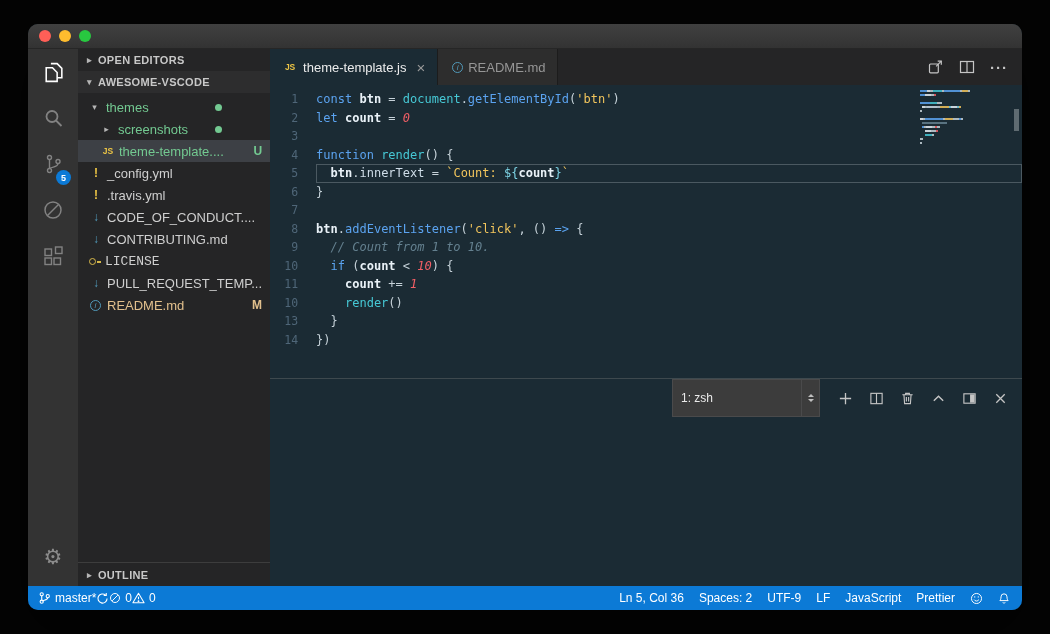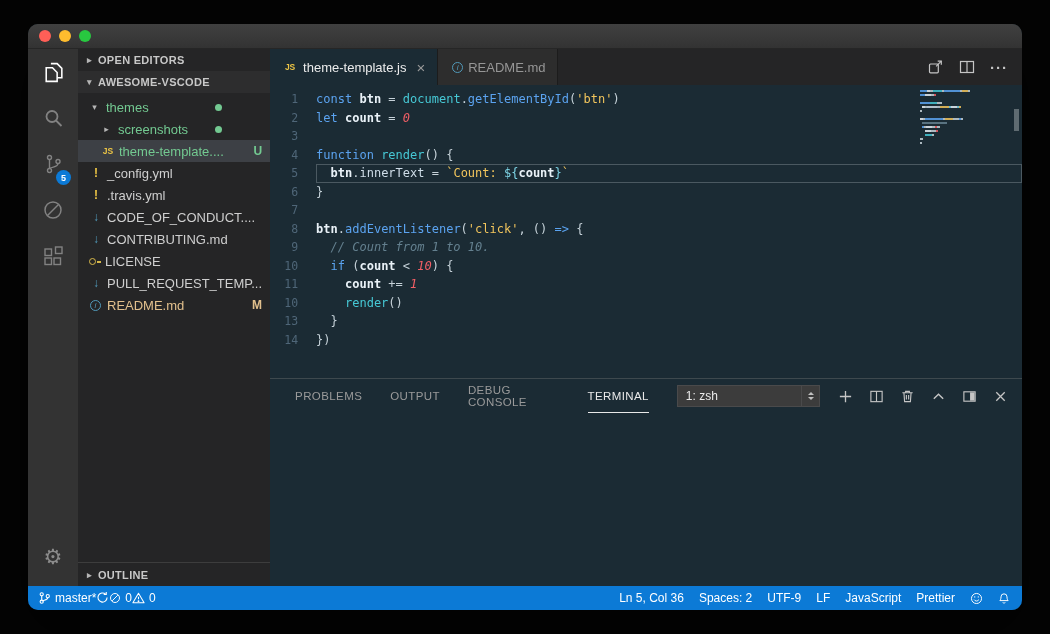--- a/index.html
+++ b/index.html
@@ -73,35 +73,35 @@
   .tk-c{color:var(--syn-c);font-style:italic} .tk-p{color:var(--syn-p)} .tk-o{color:var(--syn-o)} .tk-i{color:var(--syn-i)}
   .minimap{position:absolute;top:5px;right:14px;width:88px;opacity:.85}
   .mm-line{display:flex;height:3px;margin-bottom:1px}
   .mm-seg{height:2px}
   .scroll-handle{position:absolute;right:3px;top:24px;width:5px;height:22px;background:rgba(255,255,255,.3)}
   
   .panel{flex:0 0 208px;border-top:1px solid rgba(128,128,128,.35);display:flex;flex-direction:column;min-height:0}
   .panel-header{flex:0 0 34px;display:flex;align-items:center;padding:0 14px 0 25px}
   .ptab{height:100%;display:inline-flex;align-items:center;margin-right:28px;font-size:11.5px;letter-spacing:.4px;color:#9a9a9a;cursor:pointer;border-bottom:1px solid transparent}
   .ptab.active{color:#e9e9e9;border-bottom-color:#e9e9e9}
-  .terminal-select{margin-left:auto;width:148px;height:22px;background:#3c3c3c;border:1px solid #4a4a4b;color:#eaeaea;font-size:12px;display:flex;align-items:center;padding-left:8px;cursor:pointer}
+  .terminal-select{margin-left:auto;width:148px;height:38px;background:#3c3c3c;border:1px solid #4a4a4b;color:#eaeaea;font-size:12px;display:flex;align-items:center;padding-left:8px;cursor:pointer}
   .sel-caret{margin-left:auto;width:18px;height:100%;display:flex;flex-direction:column;align-items:center;justify-content:center;gap:2px;border-left:1px solid #4a4a4b}
   .sel-caret::before{content:"";border:3px solid transparent;border-bottom-color:#c0c0c0}
   .sel-caret::after{content:"";border:3px solid transparent;border-top-color:#c0c0c0}
   .panel-actions{display:flex;align-items:center;gap:16px;margin-left:18px;color:#c5c5c5}
   .pa{cursor:pointer;display:flex;align-items:center}
   .terminal{flex:1;padding:13px 0 0 42px;font-family:"DejaVu Sans Mono","Liberation Mono",monospace;font-size:12.5px}
   .prompt span{font-weight:bold}
   .p-arrow{color:var(--t-arrow);margin-right:10px}
   .p-cwd{color:var(--t-cwd);margin-right:7px}
   .p-git{color:var(--t-git)} .p-branch{color:var(--t-branch)}
   .p-dirty{color:var(--t-dirty);margin-left:7px}
   
   .statusbar{flex:0 0 24px;background:var(--statusbar,#0c7ad6);display:flex;align-items:center;color:#fff;font-size:12px;padding:0 12px 0 10px}
-  .sb-left{display:flex;align-items:flex-start;gap:0}
+  .sb-left{display:flex;align-items:flex-end;gap:0}
   .sb-right{margin-left:auto;display:flex;align-items:center;gap:15px}
   .sb-item{display:inline-flex;align-items:center;gap:4px;cursor:pointer;white-space:nowrap}
   .sb-ic{display:inline-flex;align-items:center}
 </style>
 </head>
 <body>
 
 <div class="stage">
   <div class="window">
 
@@ -189,21 +189,21 @@
               <span class="tree-label">.travis.yml</span>
             </div>
             <div class="tree-row" style="padding-left: 10px;">
               <span class="fi fi-md">↓</span>
               <span class="tree-label">CODE_OF_CONDUCT....</span>
             </div>
             <div class="tree-row" style="padding-left: 10px;">
               <span class="fi fi-md">↓</span>
               <span class="tree-label">CONTRIBUTING.md</span>
             </div>
-            <div class="tree-row" style="padding-left: 10px;">
+            <div class="tree-row" style="padding-left: 10px; font-family: Liberation Mono, monospace;">
               <span class="fi fi-key"></span>
               <span class="tree-label">LICENSE</span>
             </div>
             <div class="tree-row" style="padding-left: 10px;">
               <span class="fi fi-md">↓</span>
               <span class="tree-label">PULL_REQUEST_TEMP...</span>
             </div>
             <div class="tree-row" style="padding-left: 10px;">
               <span class="fi fi-info">i</span>
               <span class="tree-label lbl-modified">README.md</span>
@@ -385,26 +385,20 @@
               </div>
               <div class="mm-line">
                 <span class="mm-seg" style="width: 2px; background: rgb(198, 210, 217);"></span>
               </div>
             </div>
           <div class="scroll-handle"></div>
         </div>
 
         <div class="panel">
           <div class="panel-header">
-            <div id="paneltabs" style="display:flex;height:100%">
-                <span class="ptab">PROBLEMS</span>
-                <span class="ptab">OUTPUT</span>
-                <span class="ptab">DEBUG CONSOLE</span>
-                <span class="ptab active">TERMINAL</span>
-              </div>
             <div class="terminal-select">
               <span>1: zsh</span>
               <span class="sel-caret"></span>
             </div>
             <div class="panel-actions">
               <span class="pa">
                 <svg width="15" height="15" viewBox="0 0 16 16" fill="none" stroke="currentColor" stroke-width="1.4">
                     <path d="M8 2v12M2 8h12"></path>
                   </svg>
               </span>

